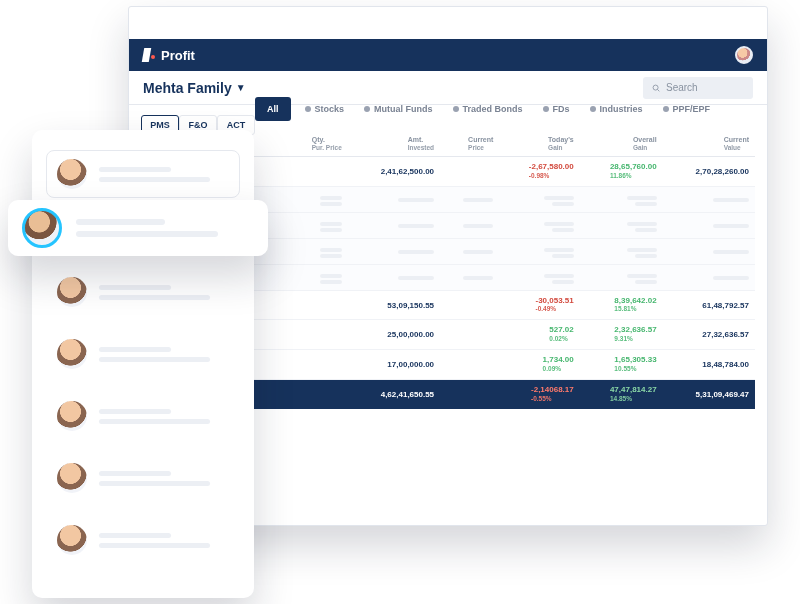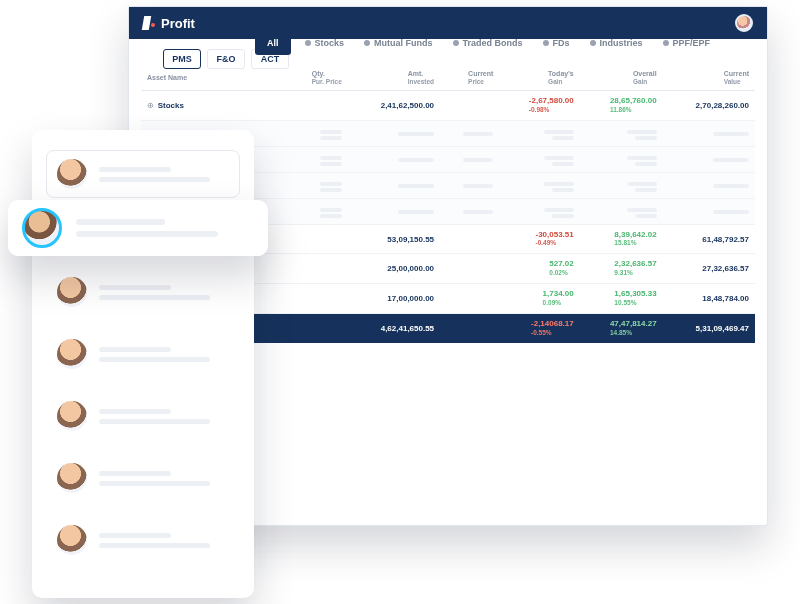--- a/index.html
+++ b/index.html
@@ -22,21 +22,21 @@
   html,body{margin:0;padding:0;width:800px;height:604px;background:#fff;overflow:hidden;}
 
   
   .app{
     position:absolute; left:128px; top:6px; width:640px; height:520px;
     background:#fff; border:1px solid #e1e5ec; border-radius:3px;
     box-shadow:var(--shadow);
   }
   .app-topbar{
     height:32px; background:var(--navy); display:flex; align-items:center;
-    padding:0 14px; color:#fff;
+    padding:0 14px; color:#fff;margin-top:32px;
   }
   .brand{display:flex;align-items:center;font-size:13px;font-weight:600;}
   .brand .logomark{
     display:inline-block;width:14px;height:14px;margin-right:4px;position:relative;
   }
   .brand .logomark::before{content:"";position:absolute;left:0;top:0;width:7px;height:14px;background:#fff;transform:skewX(-10deg);}
   .brand .logomark::after{content:"";position:absolute;left:8px;top:7px;width:4px;height:4px;border-radius:50%;background:#ff5a4f;}
   .topbar-spacer{flex:1;}
   .avatar{width:18px;height:18px;border-radius:50%;background:radial-gradient(circle at 40% 35%, #f6c9a6 0 38%, #c88 40% 60%, #e9edf5 62% 100%);border:2px solid #e9edf5;}
 
@@ -48,21 +48,21 @@
   .chevdown{margin-left:4px;font-size:10px;color:var(--navy);}
   .search{
     margin-left:auto;display:flex;align-items:center;gap:5px;
     width:110px;height:22px;background:var(--pillbg);border-radius:3px;
     padding:0 8px;color:var(--muted);font-size:10px;
   }
   .search svg{width:10px;height:10px;fill:none;stroke:var(--muted);stroke-width:2;}
 
   .content{padding:10px 12px 0 12px;}
 
-  .upper-tabs{display:flex;gap:6px;margin-bottom:6px;margin-left:22px;}
+  .upper-tabs{display:flex;gap:0;margin-bottom:6px;}
   .tab-pill{
     height:20px;min-width:38px;padding:0 8px;border:1px solid var(--line);border-radius:3px;
     font-size:9px;font-weight:600;color:var(--navy);background:#fff;display:flex;align-items:center;justify-content:center;
   }
   .tab-pill.active{border-color:var(--navy);}
   .upper-tabs.row2 .tab-pill{min-width:48px;}
 
   .cat-tabs{
     display:flex;align-items:center;gap:8px;margin-left:114px;margin-top:-44px;margin-bottom:10px;
     font-size:9px;font-weight:600;color:var(--tabgrey);
@@ -144,20 +144,33 @@
 <div class="app">
   <div class="app-topbar">
     <div class="brand">
       <span class="logomark"></span>
       <span>Profit</span>
     </div>
     <div class="topbar-spacer"></div>
     <div class="avatar"></div>
   </div>
 
+  <div class="window-sub">
+    <div class="portfolio-name">
+      <span>Mehta Family</span>
+      <span class="chevdown">▼</span>
+    </div>
+    <div class="search">
+      <svg viewBox="0 0 24 24">
+          <circle cx="11" cy="11" r="6"></circle>
+          <line x1="20" y1="20" x2="15.5" y2="15.5"></line>
+        </svg>
+      <span>Search</span>
+    </div>
+  </div>
 
   <div class="content">
 
     <div class="upper-tabs">
       <div class="tab-pill active">PMS</div>
       <div class="tab-pill">F&amp;O</div>
       <div class="tab-pill">ACT</div>
     </div>
 
     <div class="cat-tabs">

